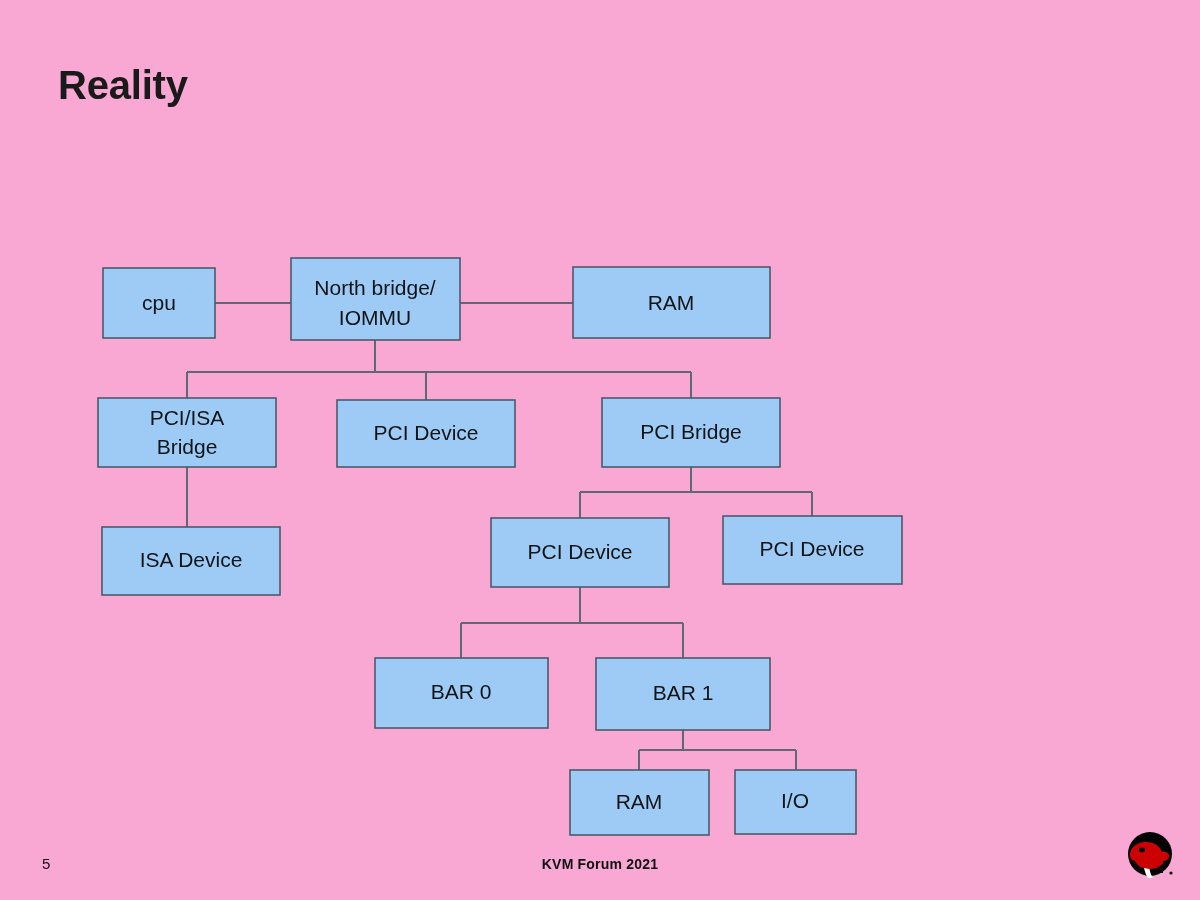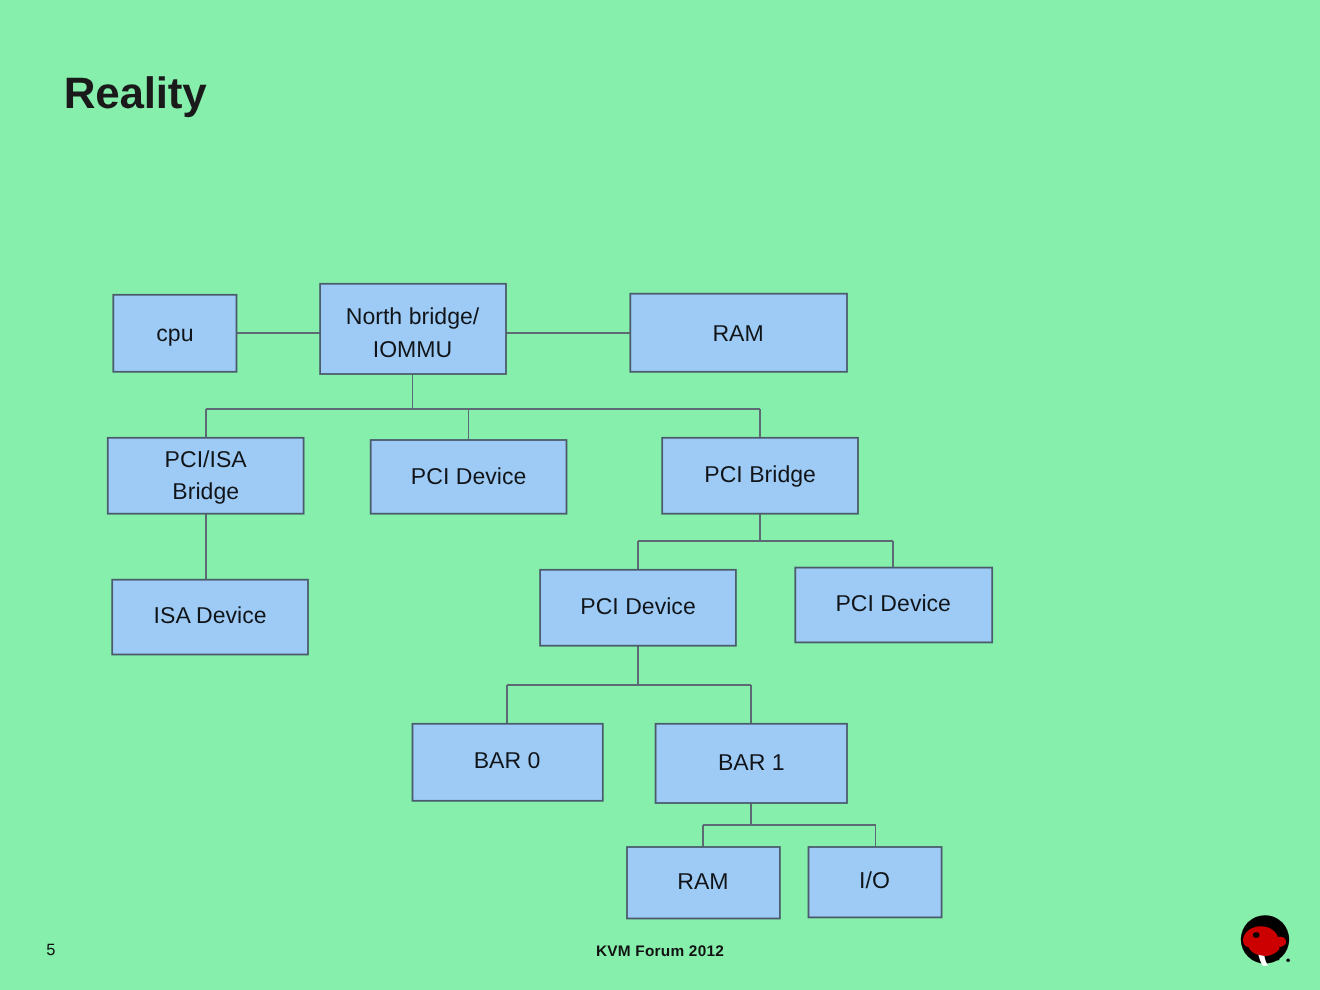--- a/index.html
+++ b/index.html
@@ -11,21 +11,21 @@
     width: 1200px;
     height: 900px;
     position: relative;
     overflow: hidden;
     font-family: "Liberation Sans", sans-serif;
     color: #000000;
   }
   .slide {
     position: absolute;
     inset: 0;
-    background: #86efac;
+    background: #f9a8d4;
   }
   #slide-title {
     position: absolute;
     left: 58px;
     top: 63px;
     font-size: 40px;
     font-weight: bold;
     letter-spacing: -0.2px;
     color: #1a1a1a;
     line-height: 1.1;
@@ -185,21 +185,21 @@
       </g>
 
       <g>
         <rect class="node-box" x="735" y="770" width="121" height="64"></rect>
         <text class="node-label" x="795" y="802">I/O</text>
       </g>
     </g>
   </svg>
 
   <div id="footer-page-number">5</div>
-  <div id="footer-center-text">KVM Forum 2012</div>
+  <div id="footer-center-text">KVM Forum 2021</div>
 
   <svg id="brand-logo" viewBox="0 0 62 58">
     <circle cx="28" cy="26" r="22" fill="#000000"></circle>
     <path d="M8 27 C8 20 15 14 24 14 C32 14 38 18 40 24 C43 23 46 24 47 27 C48 30 45 33 41 33 L14 33 C10 33 8 30 8 27 Z" fill="#cc0000"></path>
     <path d="M13 33 C15 38 21 41 28 41 C33 41 38 39 41 35 L41 33 Z" fill="#cc0000"></path>
     <ellipse cx="20" cy="22" rx="3" ry="2.4" fill="#000000"></ellipse>
     <path d="M22 40 C23 44 24 47 26 50 L31 50 C29 47 28 44 27.5 41 Z" fill="#ffffff"></path>
     <path d="M33 43 L41 43 L41 45 L33 45 Z" fill="#000000"></path>
     <circle cx="49" cy="45" r="1.6" fill="#000000"></circle>
   </svg>

